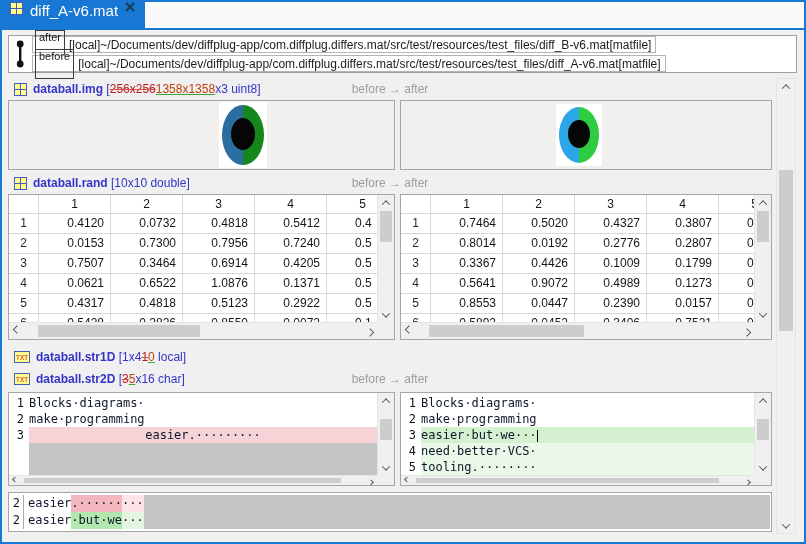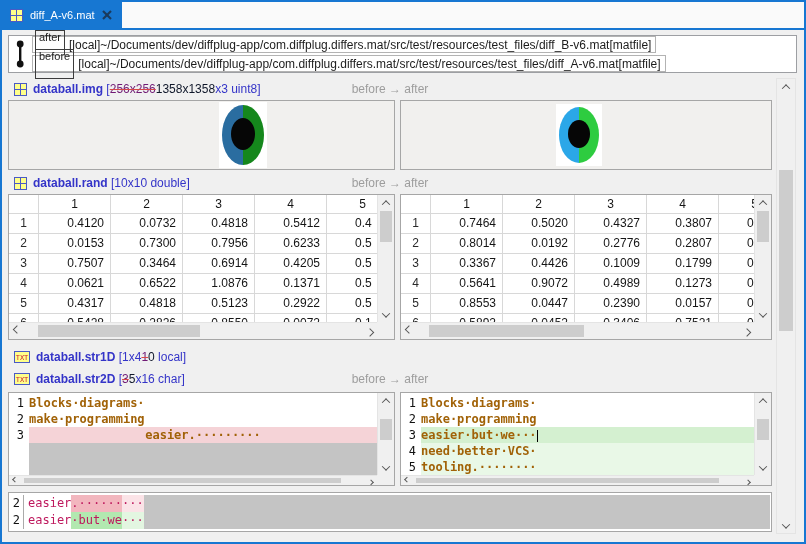--- a/index.html
+++ b/index.html
@@ -3,38 +3,38 @@
 <meta charset="utf-8">
 <style>
   * { margin:0; padding:0; box-sizing:border-box; }
   html,body { width:806px; height:544px; }
   body { font-family:"Liberation Sans", sans-serif; font-size:12px; color:#1c1c1c; }
 
   .window { width:806px; height:544px; border:2px solid #1777d2; background:#f0f0f0; overflow:hidden; }
 
   
   .tabbar { height:28px; background:#fafafa; border-bottom:2px solid #1777d2; display:flex; }
-  .tab { display:flex; align-items:center; gap:7px; background:#1777d2; color:#fff; padding:0 10px 0 8px; font-size:11px; }
+  .tab { display:flex; align-items:flex-start; gap:7px; background:#1777d2; color:#fff; padding:0 10px 0 8px; font-size:15px; }
   .tab .title { white-space:nowrap; }
 
   
   .paths-panel { margin:5px 7px 5px 6px; height:38px; background:#fff; border:1px solid #9d9fa3; display:flex; align-items:center; padding:0 5px; gap:6px; }
   .path-col { display:flex; flex-direction:column; gap:2px; align-items:flex-start; }
   .path-row { border:1px solid #b3b3b3; background:#fff; height:17px; padding:0 4px 0 2px; font-size:12px; white-space:nowrap; display:flex; align-items:center; gap:4px; }
   .tag { border:1px solid #3c3c3c; padding:0 3px; font-size:11px; line-height:13px; height:30px; }
 
   
   .main { display:flex; margin:0 6px; height:458px; }
   .sections { width:764px; display:flex; flex-direction:column; }
 
   .sec-header { height:22px; display:flex; align-items:center; gap:6px; padding-left:6px; position:relative; flex:none; }
   .sec-title { font-weight:bold; color:#3434c8; }
   .sec-dims { color:#3434c8; }
-  .rm { color:#701a75; text-decoration:line-through; text-decoration-color:#d94848; }
-  .ad { color:#0f172a; text-decoration-color:#3aa63a; }
+  .rm { color:#b91c1c; text-decoration:line-through; text-decoration-color:#d94848; }
+  .ad { color:#c2410c; text-decoration:underline; text-decoration-color:#3aa63a; }
   .dir-label { position:absolute; left:50%; transform:translateX(-50%); color:#9d9d9d; }
 
   
   .split { display:flex; gap:5px; flex:none; }
   .img-panel { border:1px solid #a6a6a6; background:#f1f0ee; height:70px; display:flex; align-items:center; }
   .img-panel.before { width:387px; }
   .img-panel.after { flex:1; }
   .img-panel.before svg { margin-left:210px; }
   .img-panel.after svg { margin-left:155px; }
 
@@ -75,33 +75,33 @@
   .nl-removed { color:#cd3f4f; text-decoration:line-through; text-decoration-color:#cd3f4f; }
   .sp-added { display:inline-block; width:7px; height:11px; border-bottom:2px solid #3aa63a; vertical-align:baseline; }
 
   
   .text-panel { border:1px solid #a6a6a6; background:#fff; height:94px; display:grid; grid-template-columns:1fr 17px; grid-template-rows:1fr 10px; }
   .text-panel.before { width:387px; }
   .text-panel.after { flex:1; }
   .text-viewport { overflow:hidden; padding:2px 0 0 2px; background:#fff; }
   .tline { display:flex; height:16px; line-height:16px; }
   .tl-num { width:13px; flex:none; text-align:right; margin-right:5px; color:#111; }
-  .tl-text { flex:1; white-space:pre; color:#a16207;font-weight:bold; }
+  .tl-text { flex:1; white-space:pre; color:#0f172a; }
   .hl-none { background:transparent; }
   .hl-removed { background:#f5d3d7;text-align:center; }
   .hl-added-strong { background:#d4f0d0; }
   .hl-added { background:#e9f8e7; }
   .text-filler { background:#c4c4c4; margin-left:18px; }
   .caret { display:inline-block; width:1px; height:12px; background:#000; vertical-align:middle; }
 
   
   .inline-diff { margin-top:6px; height:40px; background:#fff; border:1px solid #a6a6a6; padding:2px 1px; overflow:hidden; }
   .id-row { display:flex; height:17px; line-height:17px; }
   .id-num { width:14px; flex:none; text-align:right; padding-right:3px; border-right:1px solid #aaa; margin-right:4px; color:#111; }
-  .id-txt { white-space:pre; color:#be185d; }
+  .id-txt { white-space:pre; color:#0f172a; }
   .seg-removed { background:#f2b6be; }
   .seg-removed-light { background:#fbe3e7; }
   .seg-added { background:#b2e8b0; }
   .seg-added-light { background:#e3f6e1; }
   .id-fill { flex:1; background:#c4c4c4; }
 
   .main-vscroll { width:20px; margin-left:4px; height:456px; border:1px solid #e4e4e4; }
 </style>
 </head>
 <body>
@@ -204,21 +204,21 @@
                 <div class="tbl-cell">0.0732</div>
                 <div class="tbl-cell">0.4818</div>
                 <div class="tbl-cell">0.5412</div>
                 <div class="tbl-cell">0.4</div>
               </div>
               <div class="tbl-row">
                 <div class="tbl-gutter">2</div>
                 <div class="tbl-cell">0.0153</div>
                 <div class="tbl-cell">0.7300</div>
                 <div class="tbl-cell">0.7956</div>
-                <div class="tbl-cell">0.6233</div>
+                <div class="tbl-cell">0.7240</div>
                 <div class="tbl-cell">0.5</div>
               </div>
               <div class="tbl-row">
                 <div class="tbl-gutter">3</div>
                 <div class="tbl-cell">0.7507</div>
                 <div class="tbl-cell">0.3464</div>
                 <div class="tbl-cell">0.6914</div>
                 <div class="tbl-cell">0.4205</div>
                 <div class="tbl-cell">0.5</div>
               </div>

